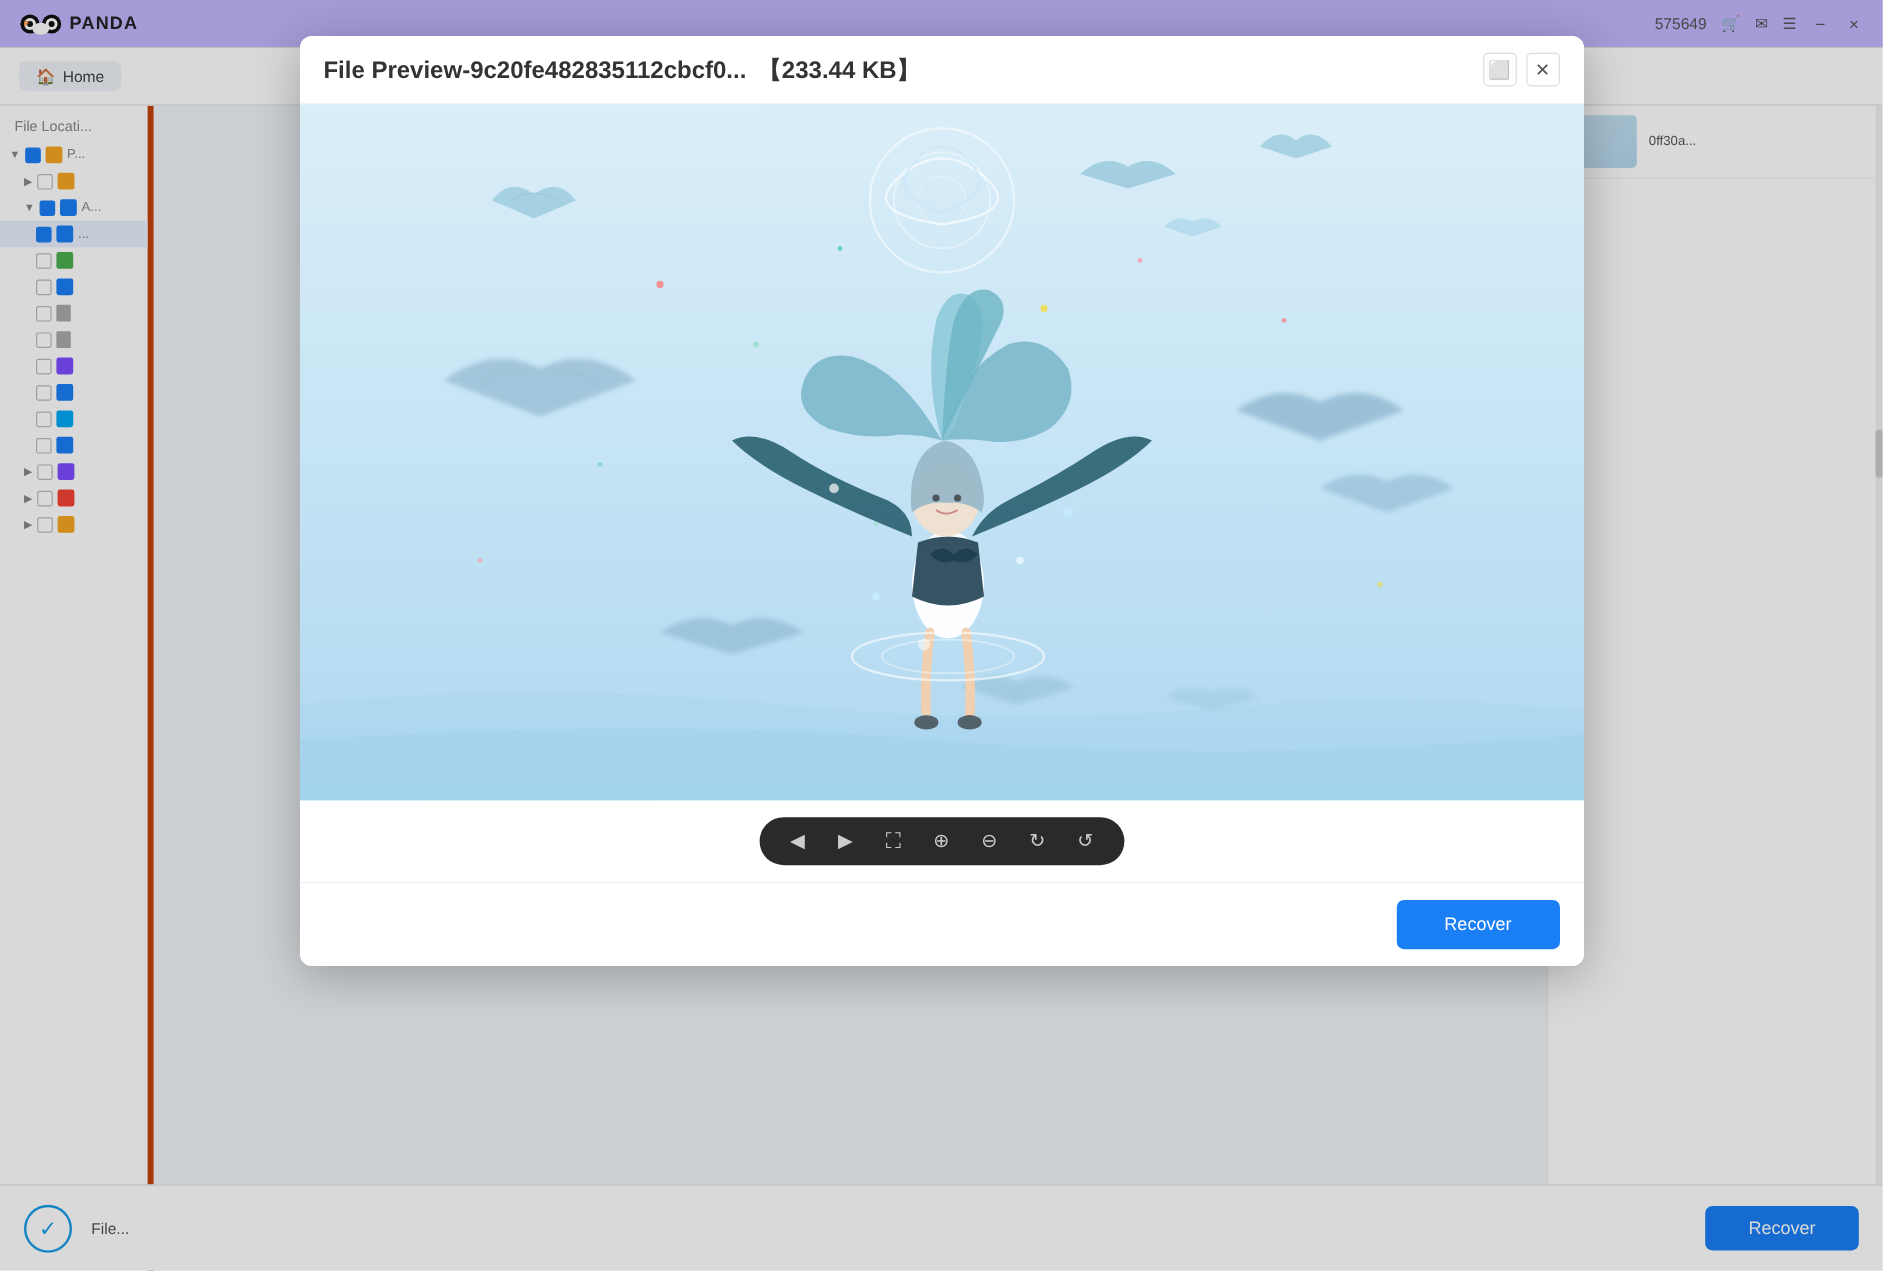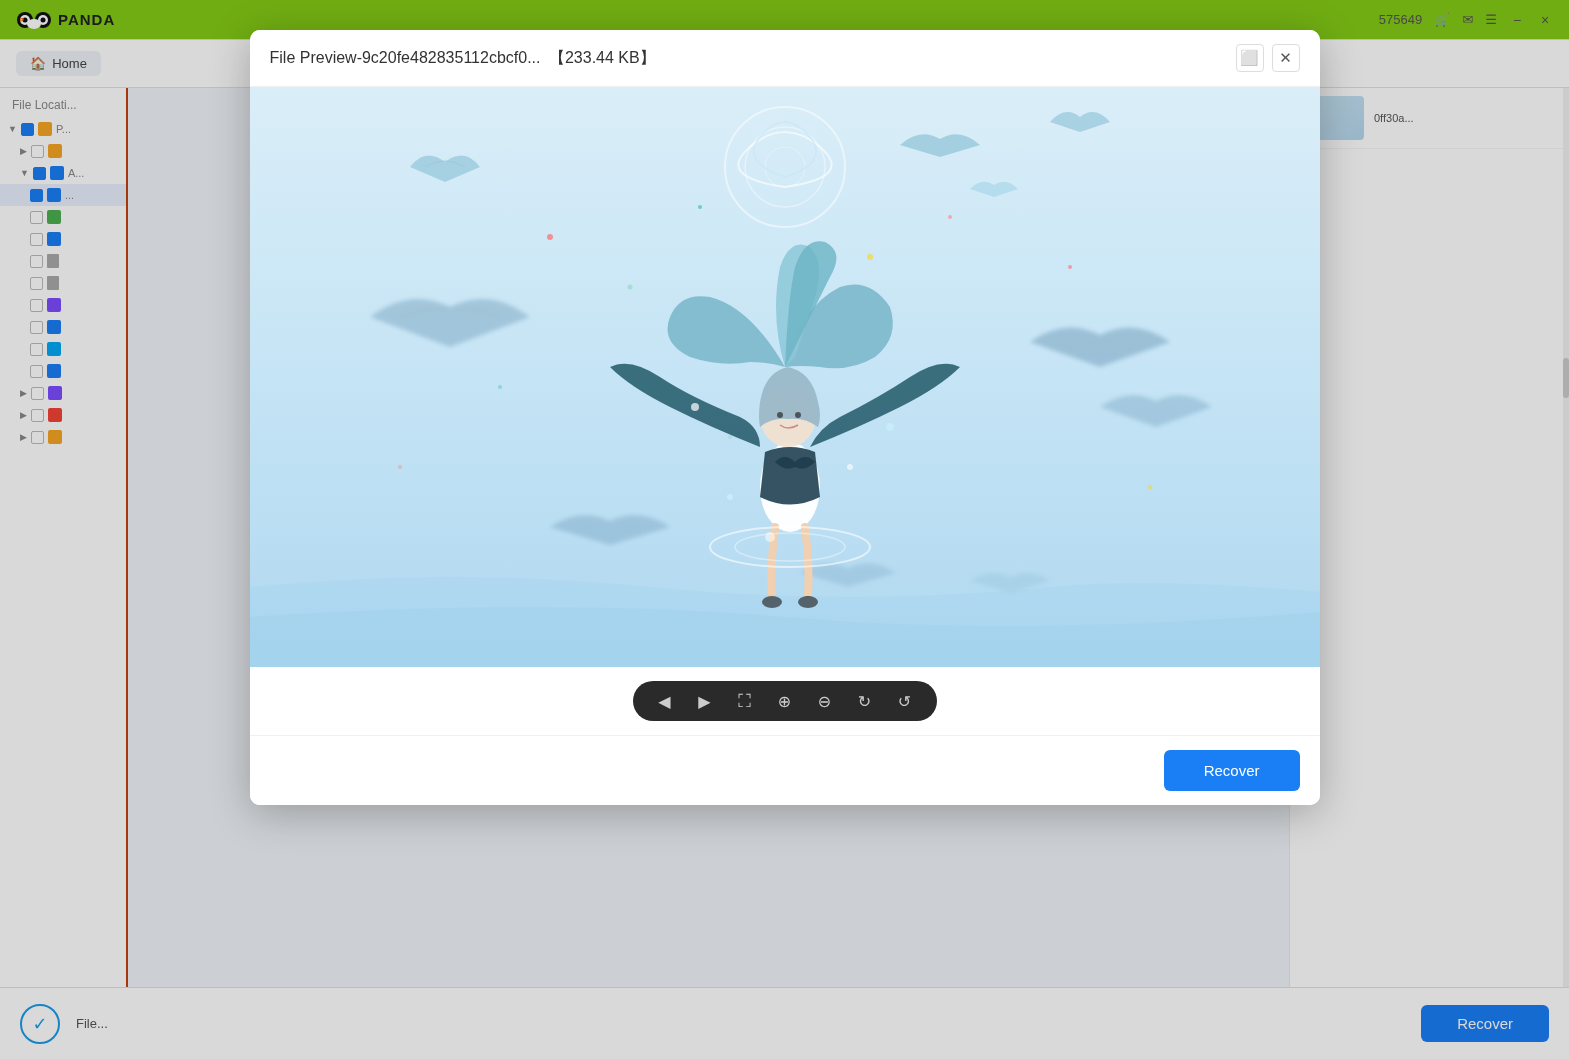--- a/index.html
+++ b/index.html
@@ -19,21 +19,21 @@
       background: #f0f4f8;
       position: absolute;
       top: 0; left: 0;
     }
 
     
     .title-bar {
       position: absolute;
       top: 0; left: 0; right: 0;
       height: 40px;
-      background: #84cc16;
+      background: #c4b5fd;
       display: flex;
       align-items: center;
       padding: 11px 16px;
       border-bottom: 1px solid #e0e0e0;
       z-index: 1;
     }
     .title-bar-logo {
       display: flex;
       align-items: center;
       gap: 6px;
@@ -88,21 +88,21 @@
       cursor: pointer;
     }
 
     
     .sidebar {
       position: absolute;
       top: 88px; left: 0;
       width: 128px;
       bottom: 0;
       background: #fff;
-      border-right: 2px solid #c2410c;
+      border-right: 5px solid #c2410c;
       overflow: hidden;
     }
     .sidebar-label {
       font-size: 12px;
       color: #888;
       padding: 10px 12px 6px;
       font-weight: 500;
     }
     .tree-item {
       display: flex;
@@ -194,23 +194,23 @@
     }
     .modal-header {
       display: flex;
       align-items: center;
       justify-content: space-between;
       padding: 14px 20px;
       border-bottom: 1px solid #f0f0f0;
       background: #fff;
     }
     .modal-title {
-      font-size: 16px;
+      font-size: 20px;
       color: #333;
-      font-weight: 400;
+      font-weight: 700;
     }
     .modal-header-btns {
       display: flex;
       gap: 8px;
     }
     .modal-btn {
       width: 28px;
       height: 28px;
       border-radius: 4px;
       border: 1px solid #ddd;

